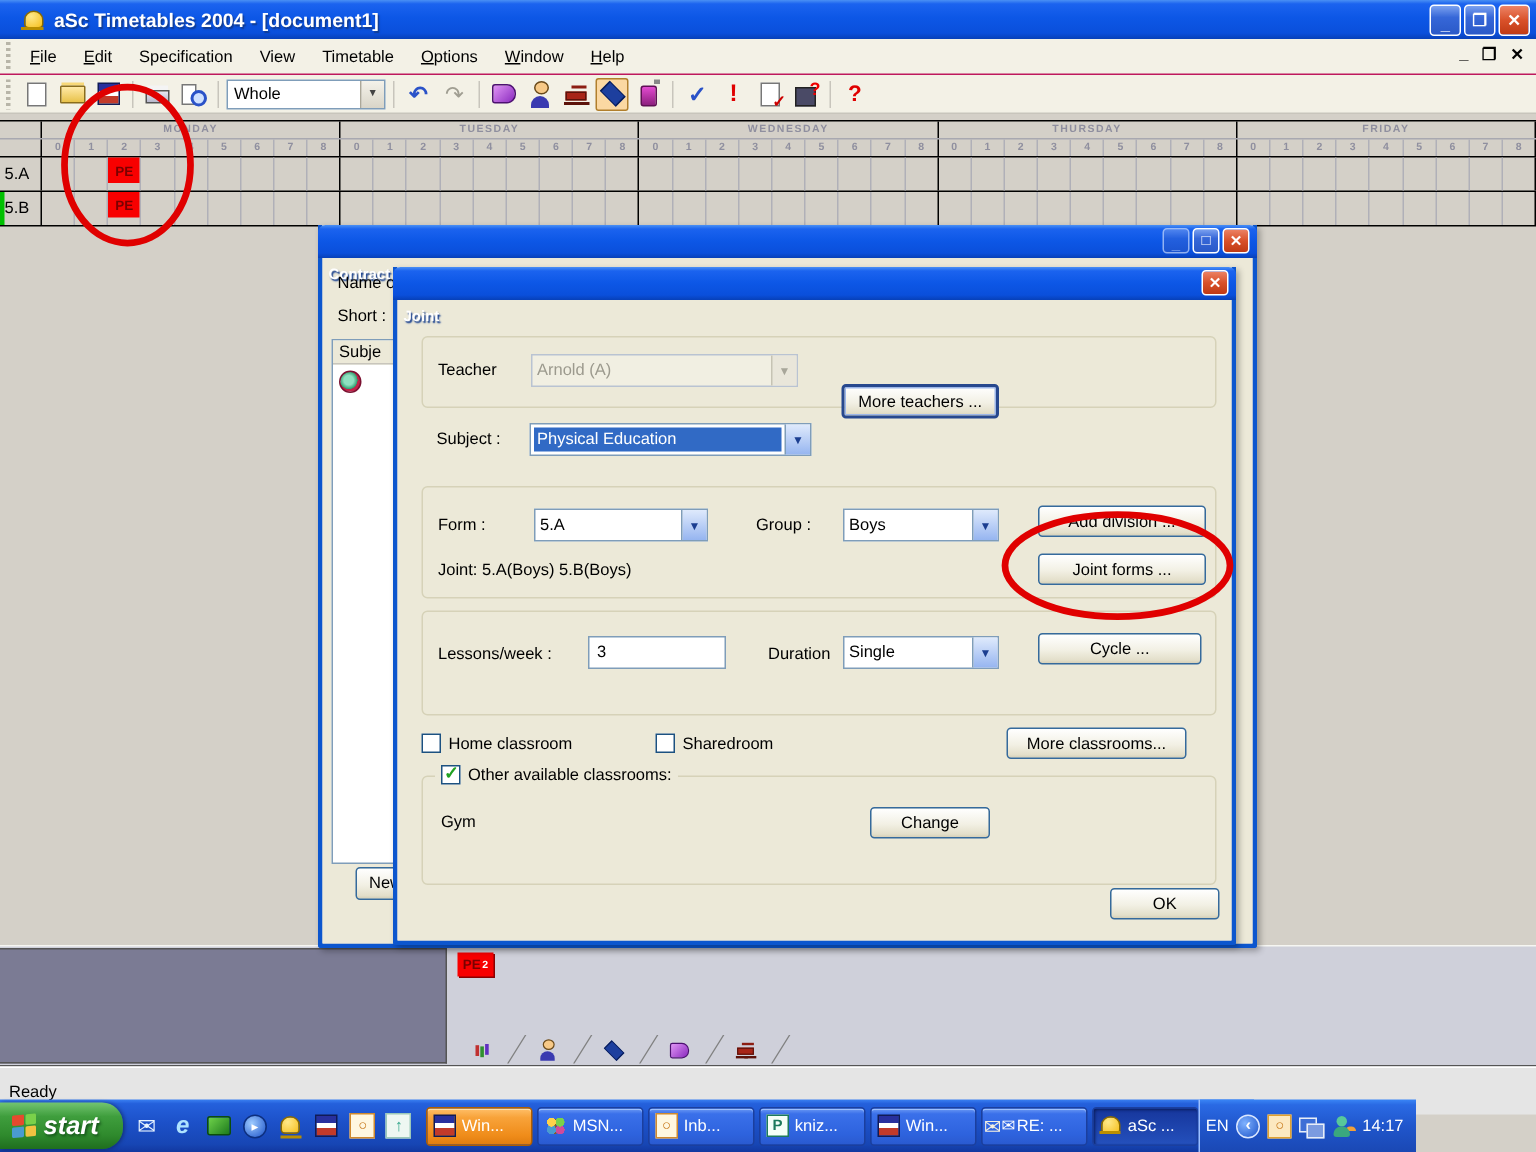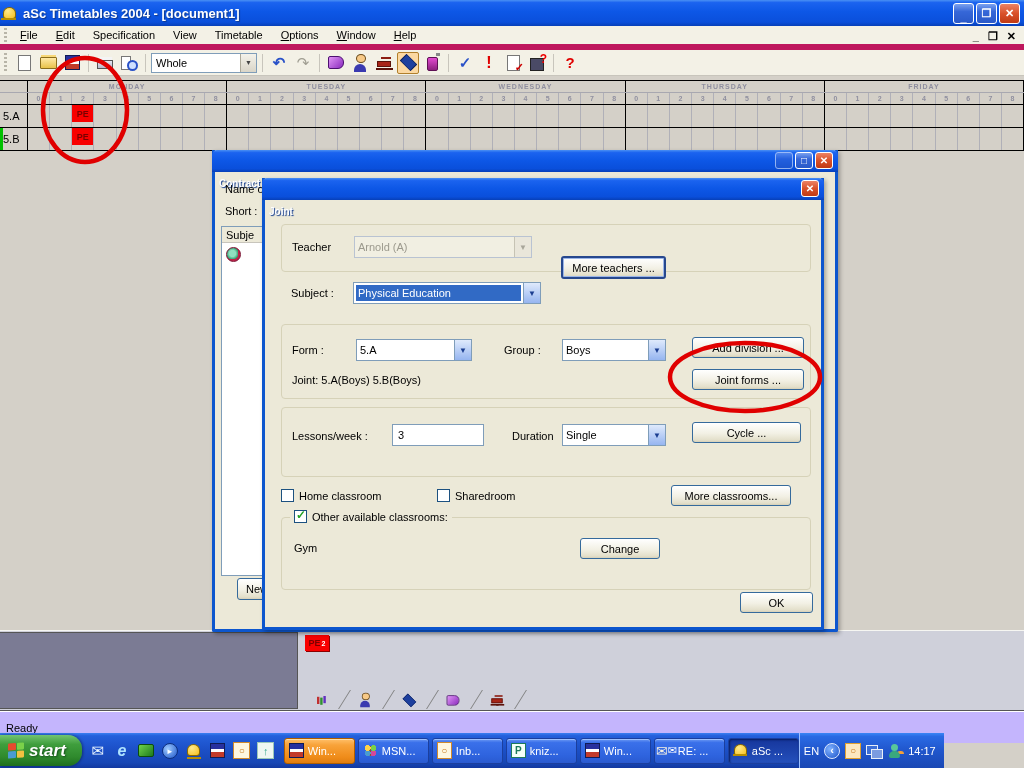--- a/index.html
+++ b/index.html
@@ -3,32 +3,32 @@
 <meta charset="utf-8">
 <style>
   * { margin:0; padding:0; box-sizing:border-box; }
   html,body { background:#3a6ea5; }
   #screen { position:relative; width:1024px; height:768px; overflow:hidden;
             font-family:"Liberation Sans",sans-serif; font-size:11px; background:#d4d0c8; }
 
   
   .titlebar { position:absolute; left:0; top:0; right:0; height:26px;
     background:linear-gradient(180deg,#4a90f4 0%,#1b63ef 10%,#0d57e6 45%,#0a4fdb 85%,#0740b8 100%);
-    display:flex; align-items:center; padding-left:1px; }
+    display:flex; align-items:center; padding-left:14px; }
   .titlebar .title { color:#fff; font-weight:bold; font-size:13px; margin-left:6px;
     text-shadow:1px 1px 1px #113a8c; }
   .winbtns { position:absolute; right:4px; top:3px; display:flex; gap:2px; }
   .wb { width:21px; height:21px; border:1px solid #fff; border-radius:3px; color:#fff;
     font-size:11px; font-weight:bold; display:flex; align-items:center; justify-content:center;
     background:linear-gradient(180deg,#7ba1ef 0%,#3667d8 40%,#2a59c8 100%); }
   .wb.close { background:linear-gradient(180deg,#ec8365 0%,#d9512a 50%,#c03a14 100%); }
   .wb .us { margin-top:7px; }
 
   .menubar { position:absolute; left:0; top:26px; right:0; height:24px; background:#f3f1e6;
-    border-bottom:6px solid #be185d; display:flex; align-items:center; }
+    border-bottom:1px solid #be185d; display:flex; align-items:center; }
   .grip { width:7px; height:80%; margin:0 2px;
     background:repeating-linear-gradient(180deg,#b8b5a8 0 2px,transparent 2px 4px);
     background-size:3px 100%; background-repeat:no-repeat; background-position:2px 0; }
   .menu-item { padding:3px 9px; color:#000; cursor:default; }
   .mdi-ctrls { position:absolute; right:8px; top:4px; display:flex; gap:9px; color:#000;
     font-size:11px; font-weight:bold; }
 
   .toolbar { position:absolute; left:0; top:50px; right:0; height:26px; background:#f3f1e6;
     border-bottom:1px solid #c8c5bc; display:flex; align-items:center; gap:2px; }
   .tsep { width:1px; height:18px; background:#c8c5bc; margin:0 3px; }
@@ -174,21 +174,21 @@
   .pe-card sub { color:#fff; font-size:7px; margin-left:1px; }
   .tabstrip { position:absolute; left:299px; bottom:1px; height:19px; display:flex; }
   .tab { width:44px; height:19px; position:relative; display:flex; align-items:center;
     justify-content:center; }
   .tab::after { content:""; position:absolute; right:-2px; top:0; width:1px; height:19px;
     background:#808080; transform:skewX(-32deg); }
   .tab .tool { transform:scale(.8); }
   .icon-stats::before { content:""; width:3px; height:9px; background:#c03030;
     box-shadow:4px 1px 0 0 #309030, 8px -1px 0 0 #6030c0; margin-right:8px; }
 
-  .statusbar { position:absolute; left:0; top:711px; width:1024px; height:32px; background:#c4b5fd;
+  .statusbar { position:absolute; left:0; top:711px; width:1024px; height:32px; background:#e5e5e5;
     border-top:1px solid #fff; display:flex; align-items:center; padding-left:6px; color:#000; }
 
   .taskbar { position:absolute; left:0; top:733px; width:836px; height:35px;
     background:linear-gradient(180deg,#3a80f2 0%,#2460dc 8%,#1c50c8 45%,#1746b4 85%,#1238a0 100%);
     display:flex; align-items:center; }
   .startbtn { height:31px; margin:2px 0 2px 0; padding:0 16px 0 8px; border-radius:0 14px 14px 0;
     background:linear-gradient(180deg,#73c471 0%,#3f9e3d 30%,#2f8a2d 70%,#1f6e1e 100%);
     display:flex; align-items:center; gap:5px; box-shadow:1px 0 3px rgba(0,0,0,.4); }
   .startbtn .stext { color:#fff; font-weight:bold; font-style:italic; font-size:17px;
     text-shadow:1px 1px 2px #14501a; }

